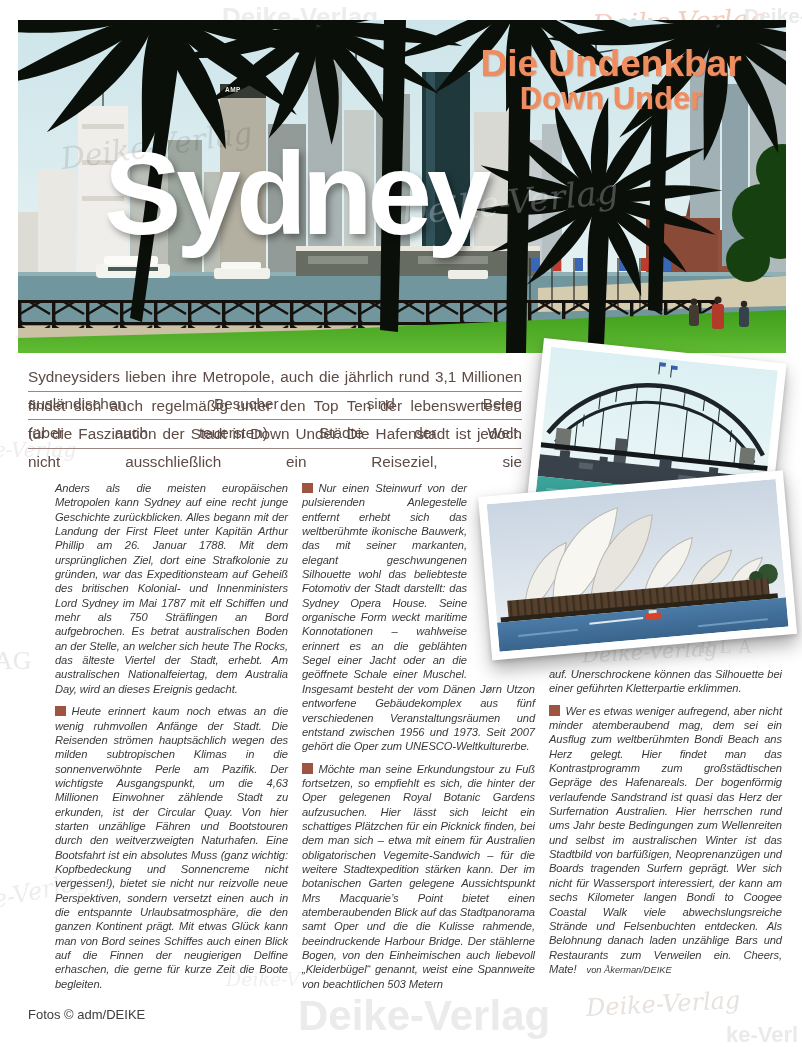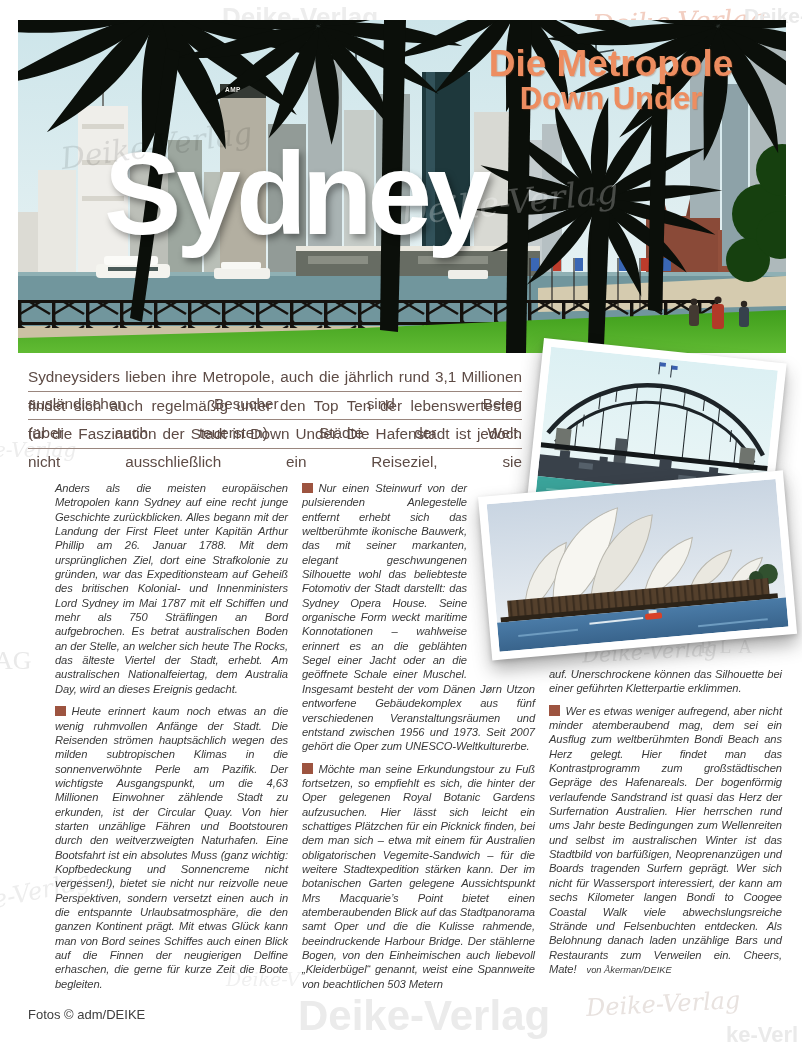--- a/index.html
+++ b/index.html
@@ -219,21 +219,21 @@
         <use href="#palmtop" transform="translate(580,180) scale(1.15,0.95)"></use>
         <path d="M366,0 L388,0 L380,312 L362,310 Z"></path>
         <path d="M492,0 L514,0 L508,333 L488,333 Z"></path>
         <path d="M634,64 L650,66 L644,292 L630,290 Z"></path>
         <path d="M148,28 L162,32 L124,302 L112,298 Z"></path>
         <path d="M574,186 L592,186 L586,326 L570,324 Z"></path>
       </g>
     </svg>
 
     <div class="kicker">
-      <div class="kicker-1">Die Metropole</div>
+      <div class="kicker-1">Die Undenkbar</div>
       <div class="kicker-2">Down Under</div>
     </div>
     <div class="sydney">Sydney</div>
     <div class="amp-sign">AMP</div>
   </div>
 
   <div class="intro">
     <div class="intro-line">Sydneysiders lieben ihre Metropole, auch die jährlich rund 3,1 Millionen ausländischen Besucher sind Beleg</div>
     <div class="intro-line">findet sich auch regelmäßig unter den Top Ten der lebenswertesten (aber auch teuersten) Städte der Welt.</div>
     <div class="intro-line">für die Faszination der Stadt in Down Under. Die Hafenstadt ist jedoch nicht ausschließlich ein Reiseziel, sie</div>

